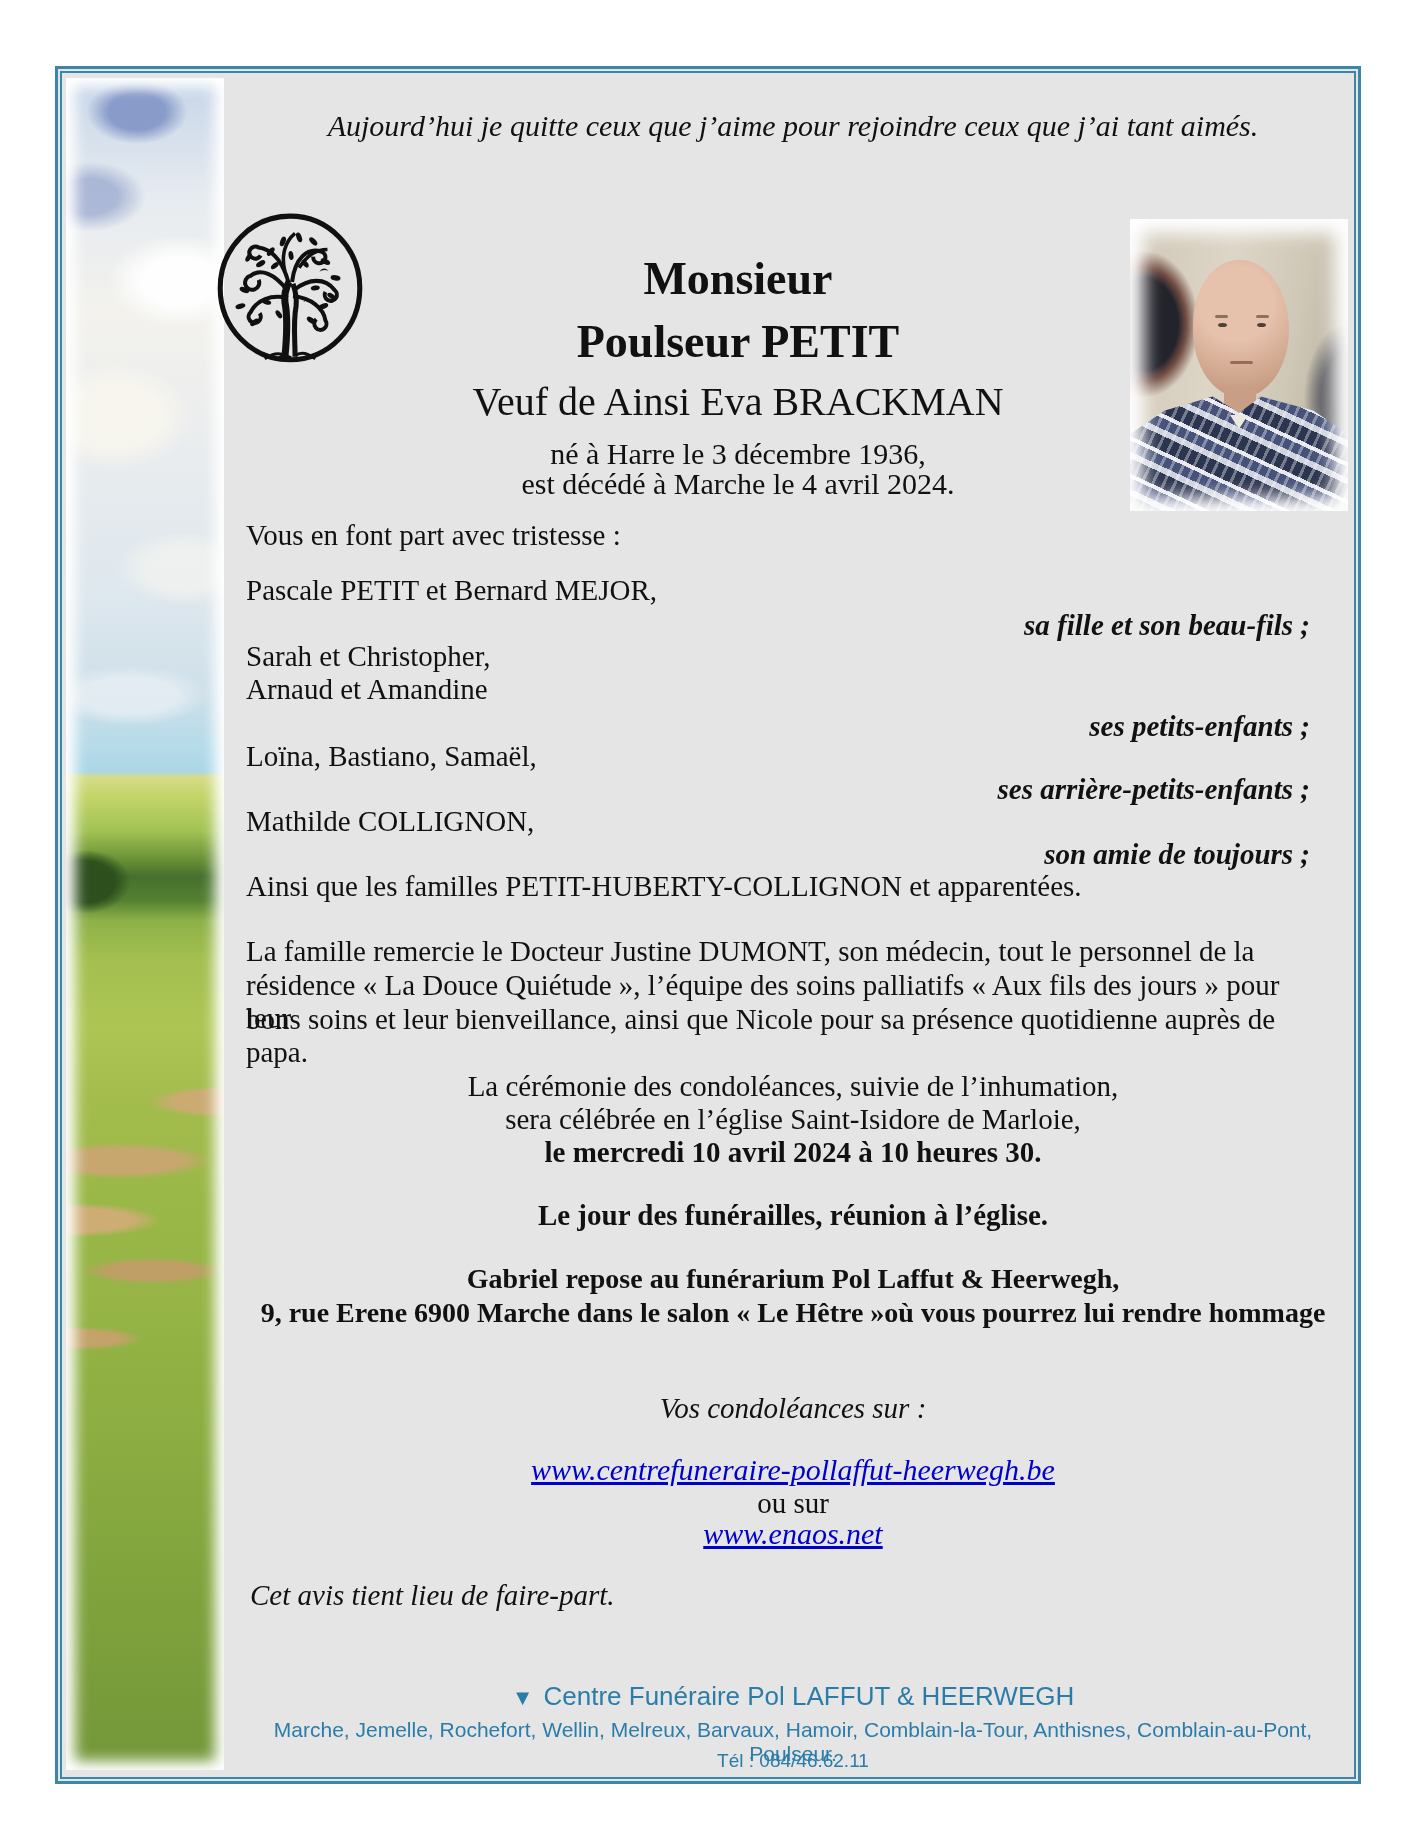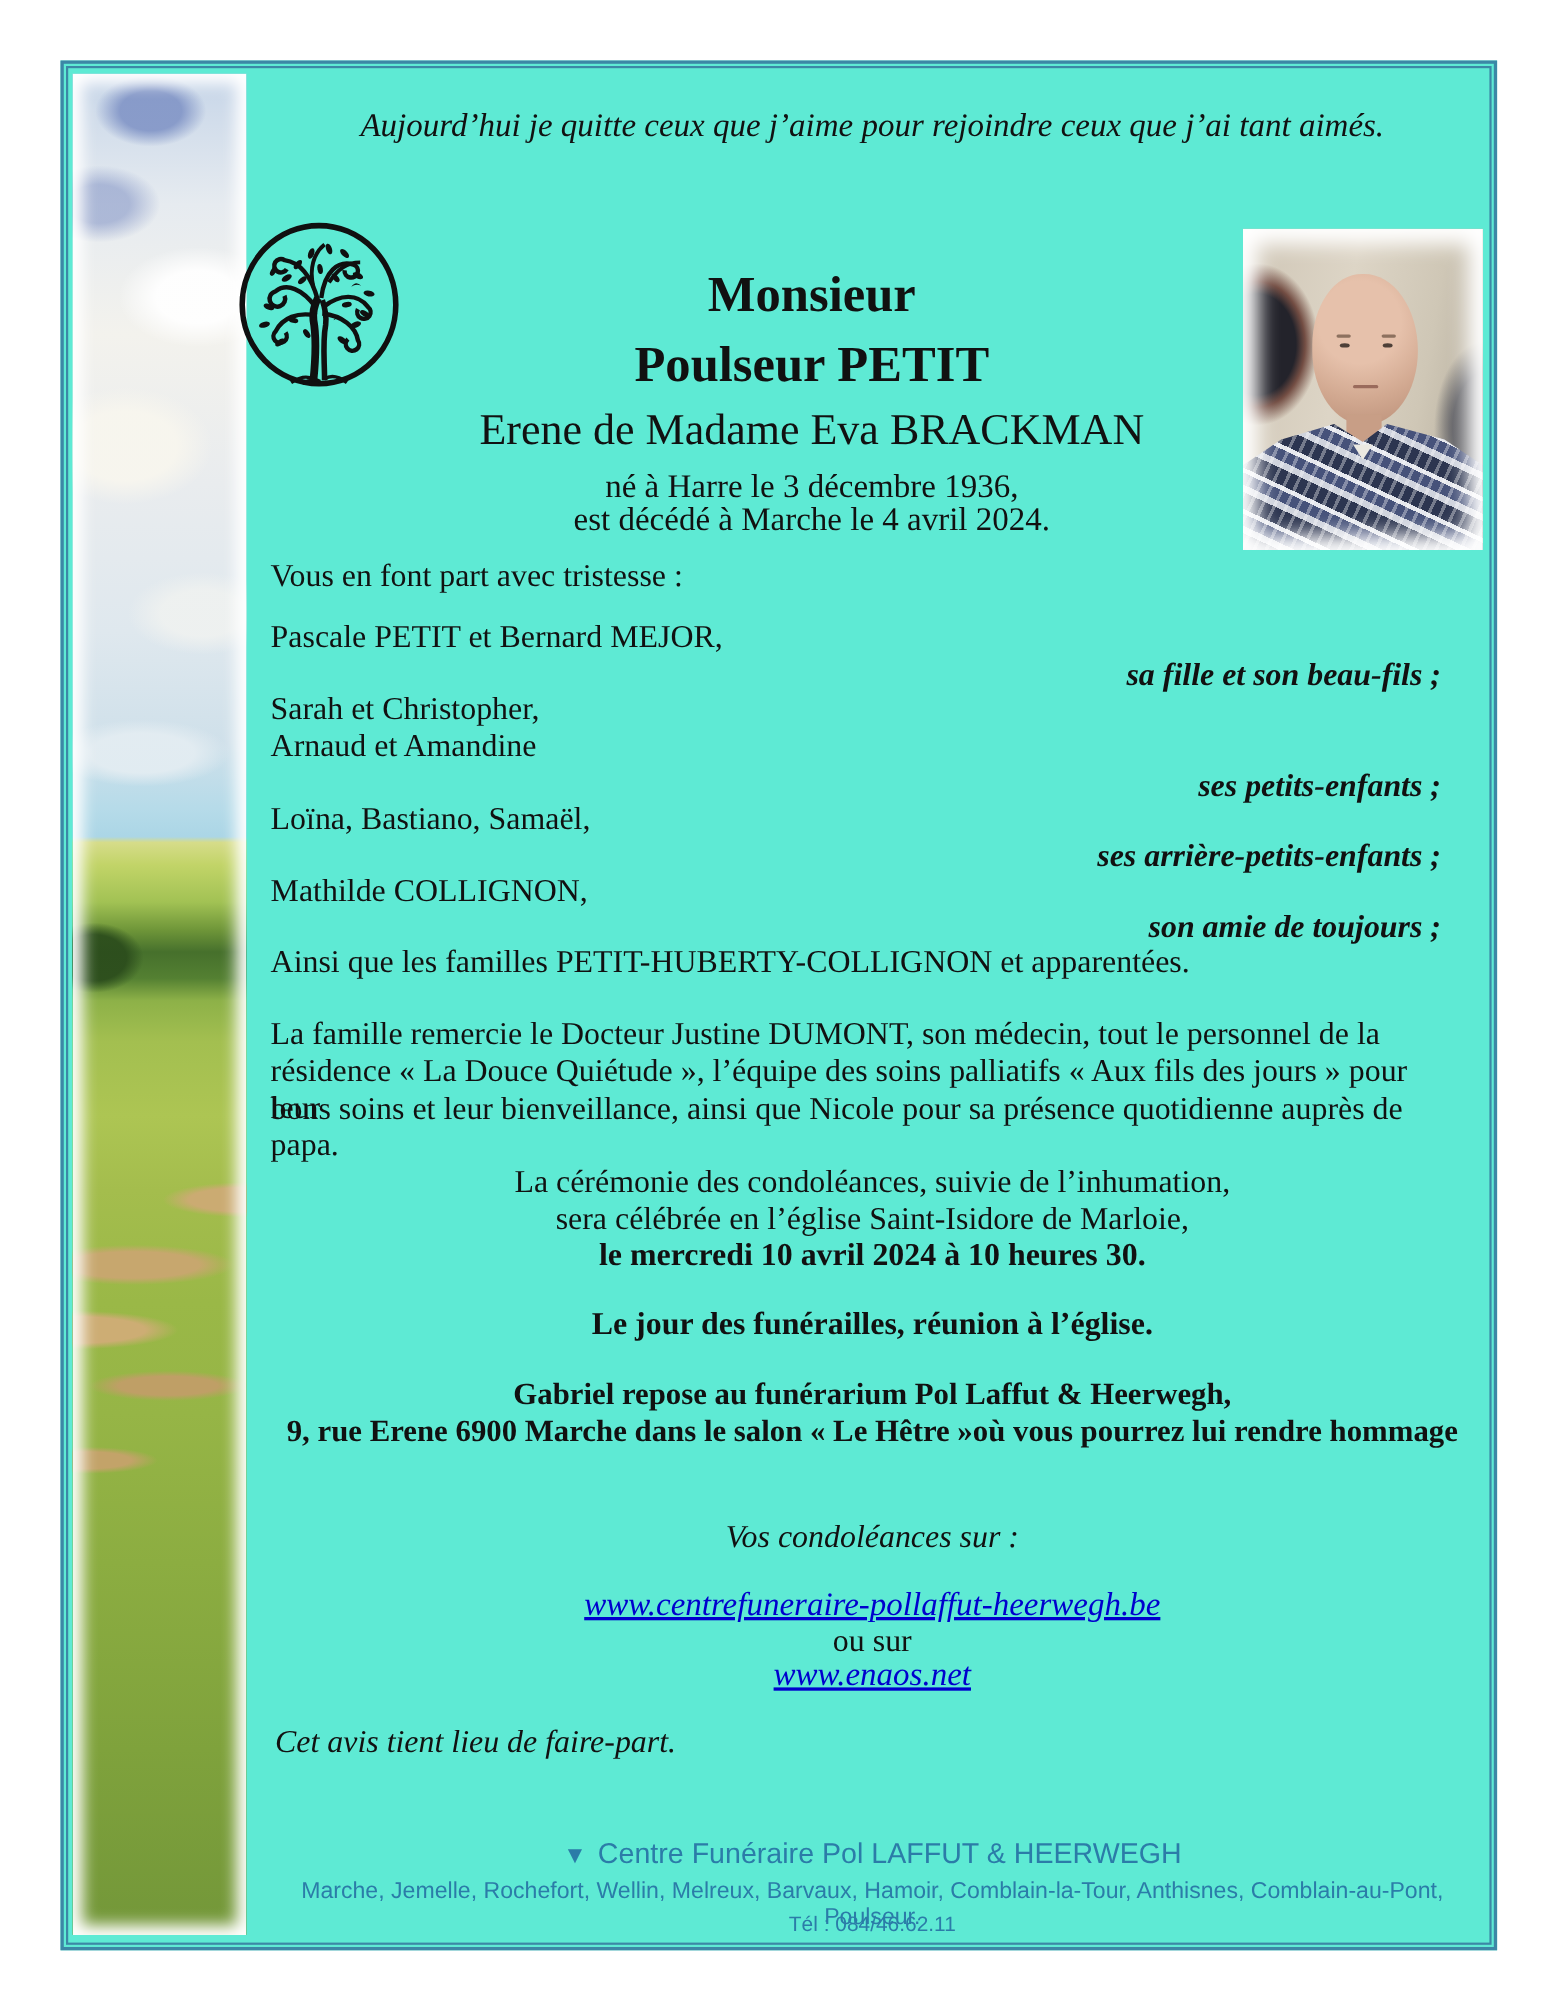--- a/index.html
+++ b/index.html
@@ -1,19 +1,19 @@
 <!DOCTYPE html>
 <html lang="fr"><head>
 <meta charset="utf-8">
 <style>
   html,body{margin:0;padding:0;background:#fff;}
   .page{position:relative;width:1416px;height:1833px;background:#fff;overflow:hidden;
         font-family:"Liberation Serif",serif;color:#111;}
-  .frame{position:absolute;left:55px;top:55px;width:1300px;height:1712px;
-         border:3px solid #3c87a6;background:#5eead4;}
+  .frame{position:absolute;left:55px;top:66px;width:1300px;height:1712px;
+         border:3px solid #3c87a6;background:#e5e5e5;}
   .frame-liner{position:absolute;inset:2px;border:2px solid #3c87a6;pointer-events:none;}
 
   
   .sidebar{position:absolute;left:8px;top:9px;width:158px;height:1692px;
     background:
       radial-gradient(ellipse 60px 42px at 12% 47.5%, rgba(43,76,28,.92) 0 50%, transparent 76%),
       radial-gradient(ellipse 95px 20px at 100% 60.5%, #cbab72 0 55%, transparent 80%),
       radial-gradient(ellipse 120px 24px at 35% 64%, #c7a76e 0 50%, transparent 76%),
       radial-gradient(ellipse 120px 22px at 0% 67.5%, #cdad74 0 55%, transparent 80%),
       radial-gradient(ellipse 100px 19px at 55% 70.5%, #bf9f66 0 45%, transparent 72%),
@@ -148,21 +148,21 @@
       <div class="neck"></div>
       <div class="shirt"></div>
       <div class="collar"></div>
       <div class="vignette"></div>
     </div>
 
     <div class="abs ctr quote">Aujourd’hui je quitte ceux que j’aime pour rejoindre ceux que j’ai tant aimés.</div>
 
     <div class="abs ctr titleblock t-monsieur">Monsieur</div>
     <div class="abs ctr titleblock t-name">Poulseur PETIT</div>
-    <div class="abs ctr titleblock t-veuf">Erene de Madame Eva BRACKMAN</div>
+    <div class="abs ctr titleblock t-veuf">Veuf de Ainsi Eva BRACKMAN</div>
     <div class="abs ctr titleblock t-birth">né à Harre le 3 décembre 1936,</div>
     <div class="abs ctr titleblock t-death">est décédé à Marche le 4 avril 2024.</div>
 
     <div class="abs body-line" style="top:450px">Vous en font part avec tristesse :</div>
 
     <div class="abs body-line" style="top:505px">Pascale PETIT et Bernard MEJOR,</div>
     <div class="abs rel-line" style="top:540px">sa fille et son beau-fils ;</div>
 
     <div class="abs body-line" style="top:571px">Sarah et Christopher,</div>
     <div class="abs body-line" style="top:604px">Arnaud et Amandine</div>

